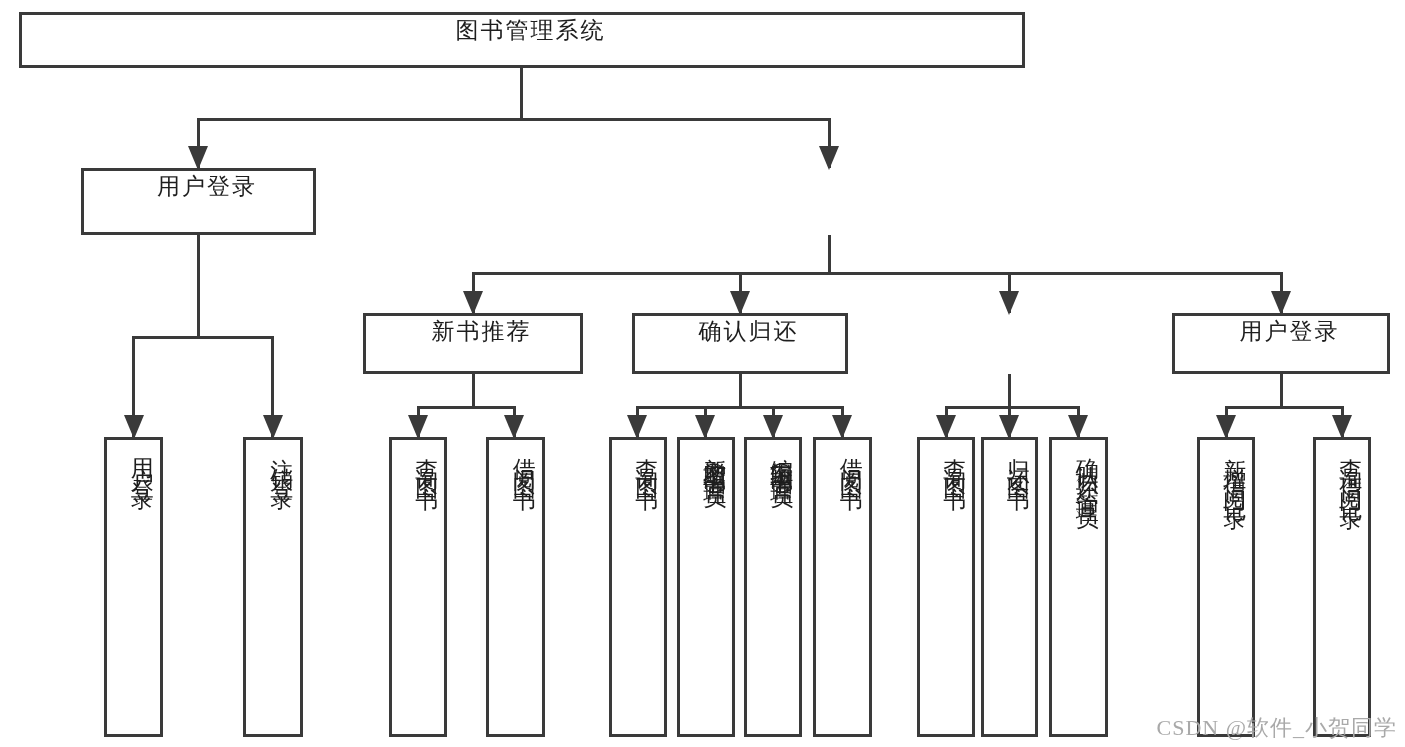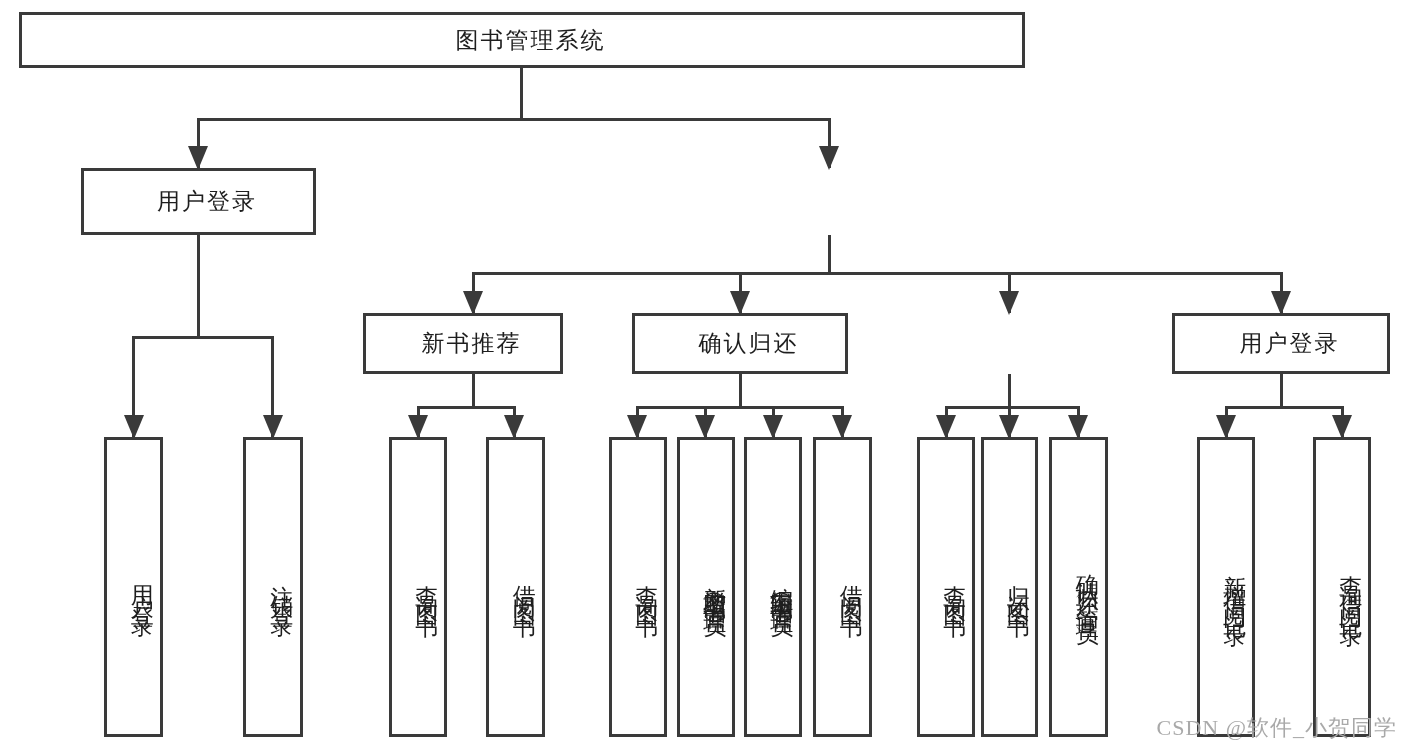--- a/index.html
+++ b/index.html
@@ -24,21 +24,21 @@
     border-left: 10px solid transparent;
     border-right: 10px solid transparent;
     border-top: 24px solid #3a3a3a;
   }
   .hbox, .vbox {
     position: absolute;
     box-sizing: border-box;
     background: #ffffff;
     border: 3px solid #3a3a3a;
     display: flex;
-    align-items: center;
+    align-items: flex-start;
     justify-content: center;
     padding-left: 17px;
   }
   .hbox {
     font-size: 23px;
     color: #1e1e1e;
     letter-spacing: 2px;
     white-space: nowrap;
   }
   .vtext {
@@ -94,21 +94,21 @@
   <div class="line h" style="left:472px; top:272px; width:811px;"></div>
   <div class="line v" style="left:472px; top:272px; height:41px;"></div>
   <div class="line v" style="left:739px; top:272px; height:41px;"></div>
   <div class="line v" style="left:1008px; top:272px; height:41px;"></div>
   <div class="line v" style="left:1280px; top:272px; height:41px;"></div>
   <div class="arrow" style="left:463px; top:291px;"></div>
   <div class="arrow" style="left:730px; top:291px;"></div>
   <div class="arrow" style="left:999px; top:291px;"></div>
   <div class="arrow" style="left:1271px; top:291px;"></div>
 
-  <div class="hbox" style="left:363px; top:313px; width:200px; height:61px;">
+  <div class="hbox" style="left:363px; top:313px; width:220px; height:61px;">
     <span>新书推荐</span>
   </div>
   <div class="hbox" style="left:632px; top:313px; width:216px; height:61px;">
     <span>确认归还</span>
   </div>
   <div class="hbox" style="left:1172px; top:313px; width:218px; height:61px;">
     <span>用户登录</span>
   </div>
 
   <div class="line v" style="left:472px; top:374px; height:32px;"></div>

